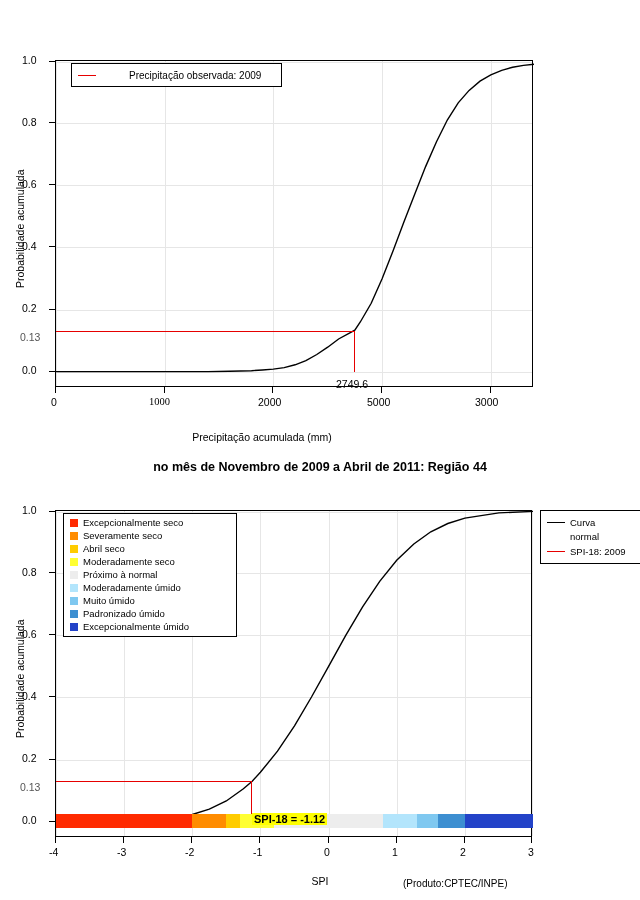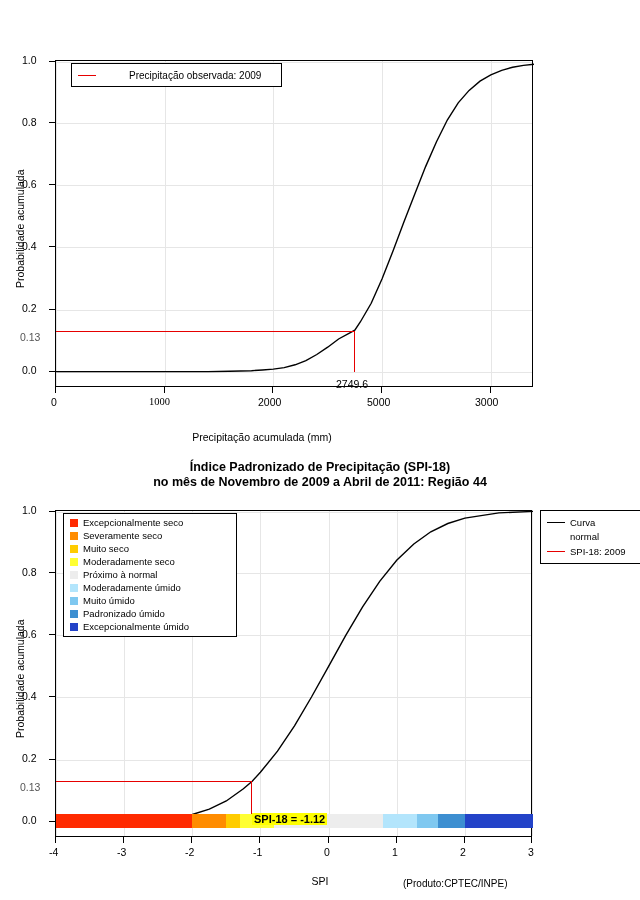--- a/index.html
+++ b/index.html
@@ -118,21 +118,20 @@
 
     <div class="ann" style="left:336px;top:378px;">2749.6</div>
 
     <div class="axis-label-x" style="left:0;top:431px;width:524px;">Precipitação acumulada (mm)</div>
     <div class="axis-label-y" style="left:14px;top:288px;">Probabilidade acumulada</div>
   </div>
 
   <div class="panel" style="top:450px;height:450px;">
 
     <div class="title" style="position:absolute;top:0;left:0;width:640px;padding-top:10px;">
-      <div>Índice Padronizado de Precipitação (SPI-18)</div>
       <div>no mês de Novembro de 2009 a Abril de 2011: Região 44</div>
     </div>
 
     <div class="plot-frame" style="left:55px;top:60px;width:477px;height:327px;">
       <div class="grid-line" style="left:0;top:310.6px;width:100%;height:1px;"></div>
       <div class="grid-line" style="left:0;top:248.5px;width:100%;height:1px;"></div>
       <div class="grid-line" style="left:0;top:186.3px;width:100%;height:1px;"></div>
       <div class="grid-line" style="left:0;top:124.2px;width:100%;height:1px;"></div>
       <div class="grid-line" style="left:0;top:62.1px;width:100%;height:1px;"></div>
       <div class="grid-line" style="left:0;top:0.5px;width:100%;height:1px;"></div>
@@ -160,21 +159,21 @@
         <div class="legend-row">
           <span class="legend-swatch" style="background:#ff2a00;"></span>
           <span class="legend-text">Excepcionalmente seco</span>
         </div>
         <div class="legend-row">
           <span class="legend-swatch" style="background:#ff8c00;"></span>
           <span class="legend-text">Severamente seco</span>
         </div>
         <div class="legend-row">
           <span class="legend-swatch" style="background:#ffcc00;"></span>
-          <span class="legend-text">Muito seco</span>
+          <span class="legend-text">Abril seco</span>
         </div>
         <div class="legend-row">
           <span class="legend-swatch" style="background:#ffff33;"></span>
           <span class="legend-text">Moderadamente seco</span>
         </div>
         <div class="legend-row">
           <span class="legend-swatch" style="background:#ededed;"></span>
           <span class="legend-text">Próximo à normal</span>
         </div>
         <div class="legend-row">

